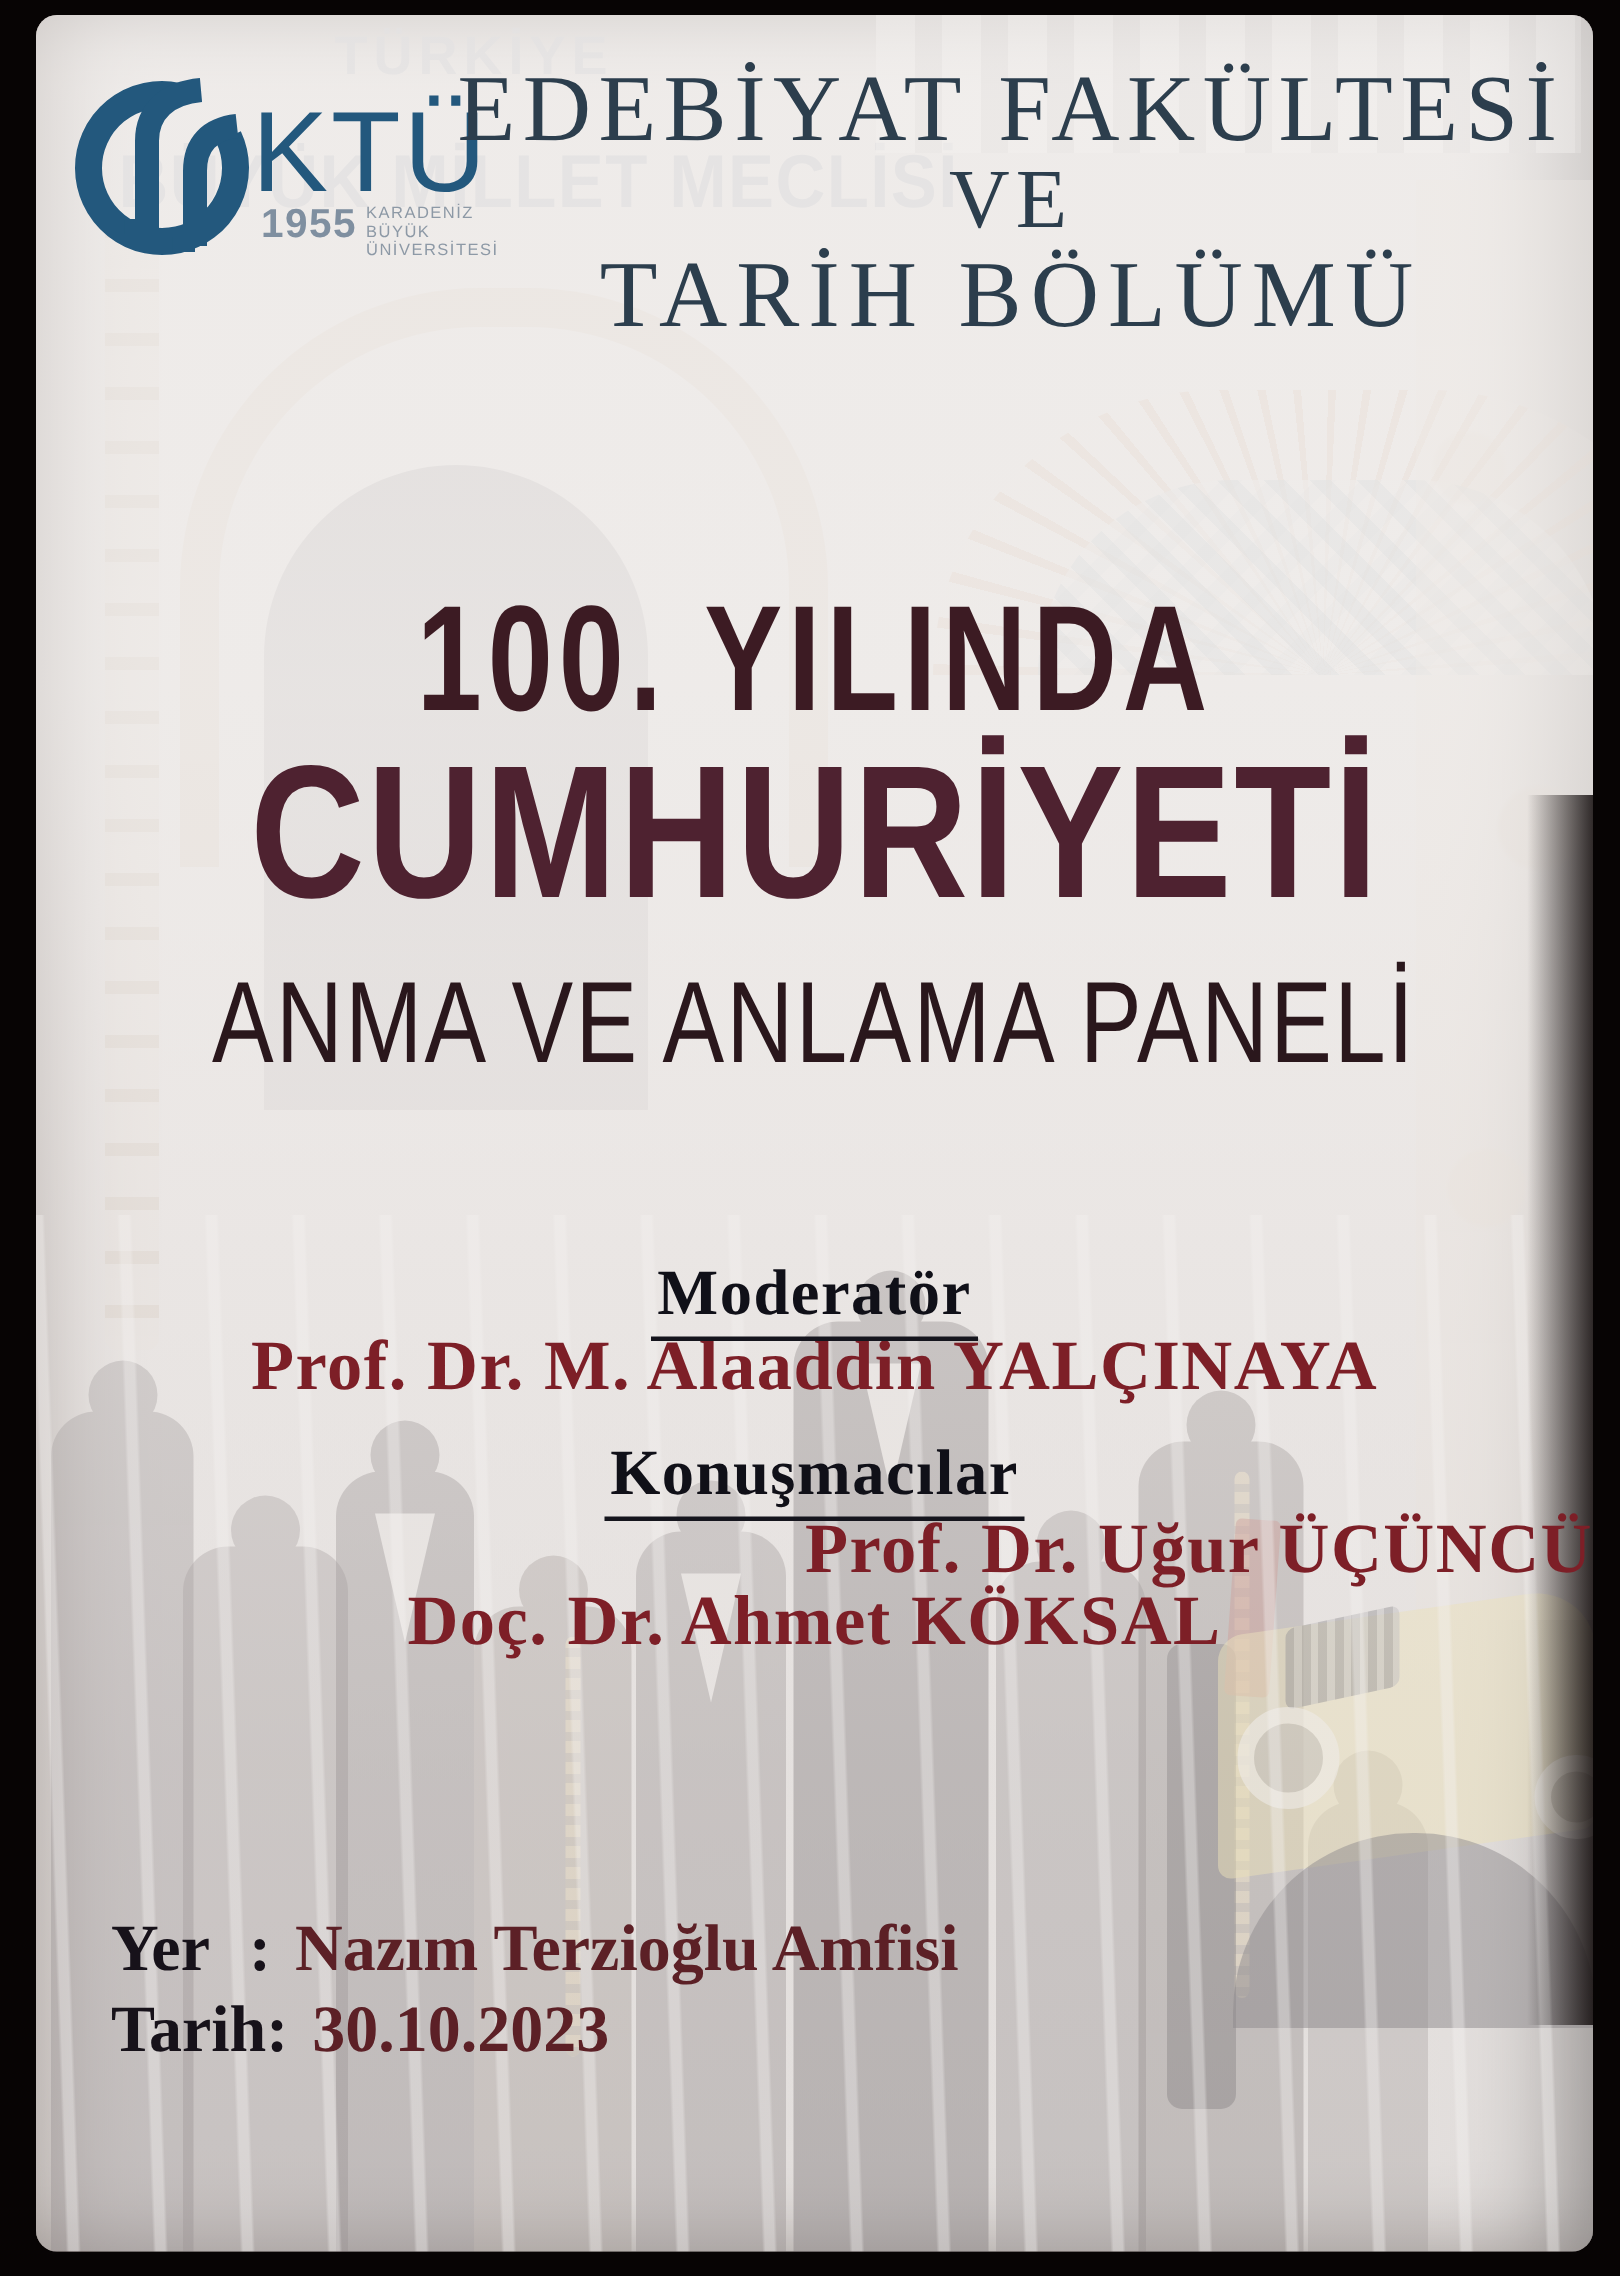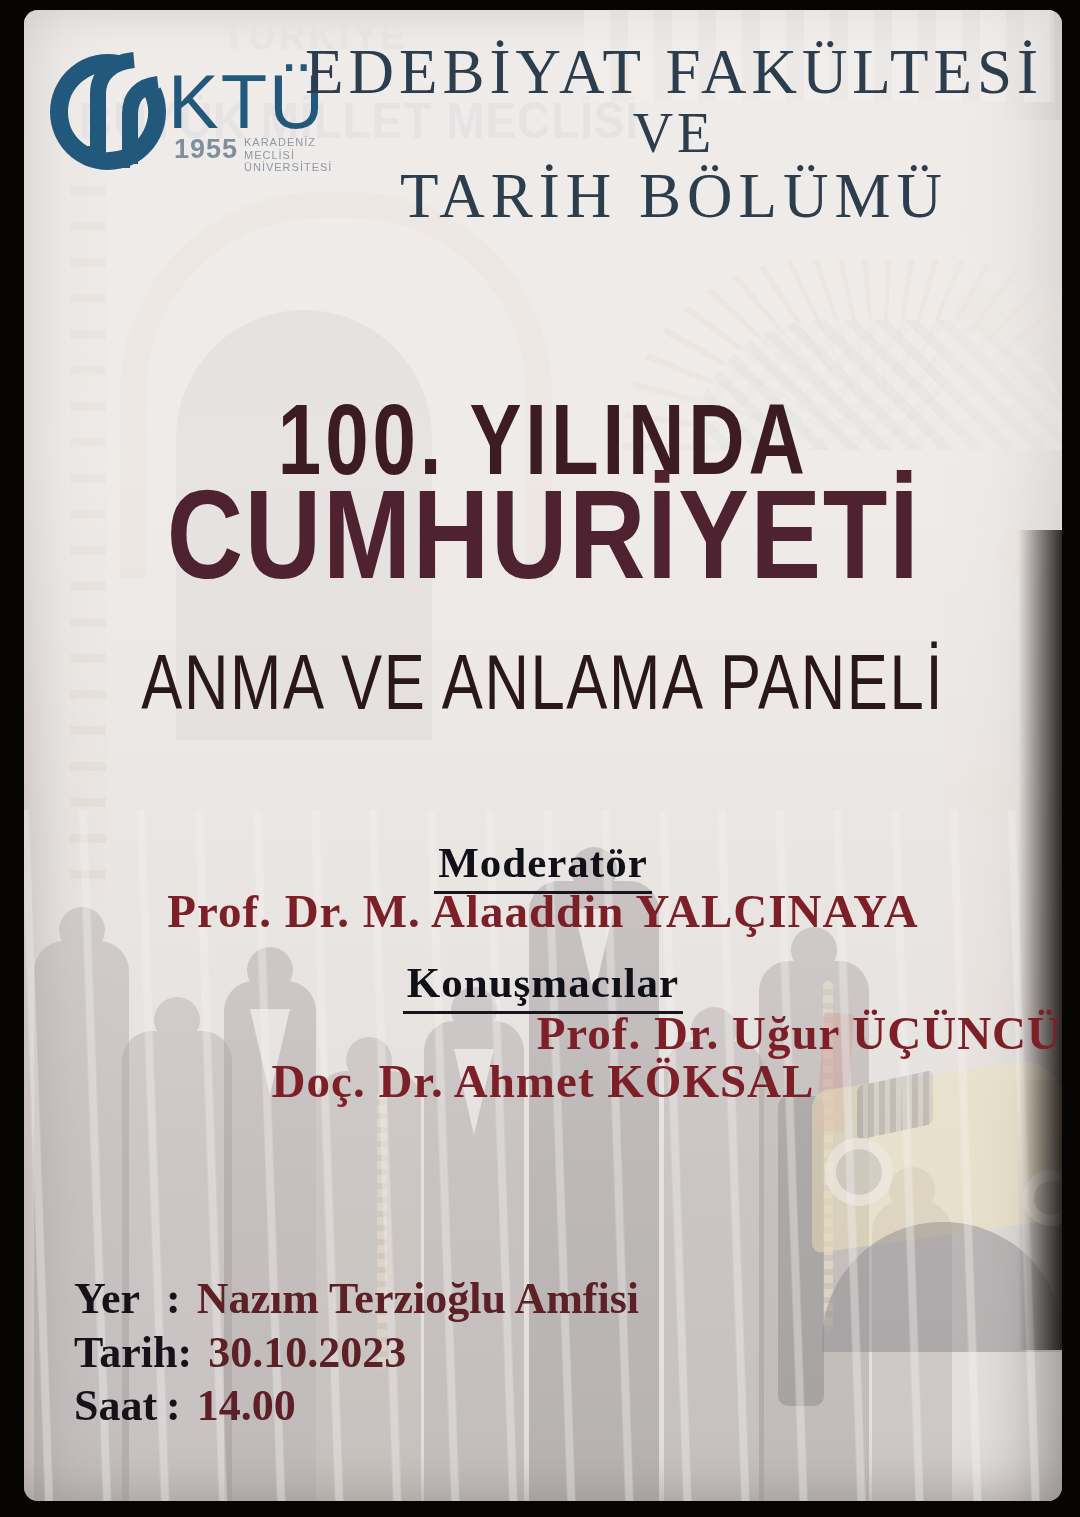--- a/index.html
+++ b/index.html
@@ -158,21 +158,21 @@
     text-align:center;color:#2c3e4d;
     font-family:"Liberation Serif",serif;
   }
   .fh1{font-size:63px;letter-spacing:5px;line-height:1.02;}
   .fh2{font-size:56px;letter-spacing:4px;line-height:1.05;}
   .fh3{font-size:63px;letter-spacing:6px;line-height:1.05;}
   .main-title{left:0;width:100%;text-align:center;}
   .cond{display:inline-block;font-family:"Liberation Sans",sans-serif;transform-origin:center;white-space:nowrap;}
   .t1-wrap{top:372px;}
   .t1{font-size:100px;font-weight:600;letter-spacing:5px;color:#3c1b23;transform:scaleX(.78);}
-  .t2-wrap{top:452px;text-align:center;}
+  .t2-wrap{top:472px;text-align:center;}
   .t2{font-size:126px;font-weight:bold;letter-spacing:2px;color:#4e2230;transform:scaleX(.84);}
   .t3-wrap{top:628px;}
   .t3{font-size:77px;font-weight:500;letter-spacing:2px;color:#2a171c;transform:scaleX(.8);}
   .section{left:0;width:100%;text-align:center;}
   .sec-heading{
     display:inline-block;
     font-size:43px;font-weight:600;color:#101018;
     border-bottom:3px solid #15151d;padding:0 4px 4px;
     letter-spacing:1px;
   }
@@ -238,21 +238,21 @@
         <path d="M 72.2 14.1 A 49 49 0 1 0 106.4 41.3" fill="none" stroke="#23587d" stroke-width="18"></path>
         <path d="M 88 10 C 66 12 52 24 52 44 L 52 102" fill="none" stroke="#23587d" stroke-width="16"></path>
         <path d="M 52 101 L 37 101" fill="none" stroke="#23587d" stroke-width="10"></path>
         <path d="M 112 34 C 94 36 84 46 84 64 L 84 114" fill="none" stroke="#23587d" stroke-width="16"></path>
         <path d="M 84 113 L 69 113" fill="none" stroke="#23587d" stroke-width="10"></path>
       </svg>
       <div class="ktu-acronym">KTÜ</div>
       <div class="ktu-year">1955</div>
       <div class="ktu-univ">
         <div>KARADENİZ</div>
-        <div>MECLİSİ ÜNİVERSİTESİ</div>
+        <div>BÜYÜK ÜNİVERSİTESİ</div>
       </div>
     </div>
 
     <div class="abs faculty-header">
       <div class="fh1">EDEBİYAT FAKÜLTESİ</div>
       <div class="fh2">VE</div>
       <div class="fh3">TARİH BÖLÜMÜ</div>
     </div>
 
     <div class="abs main-title t1-wrap">
@@ -282,19 +282,16 @@
       <span class="person-name">Doç. Dr. Ahmet KÖKSAL</span>
     </div>
 
     <div class="abs event-details">
       <div class="detail-row">
         <span class="d-label">Yer</span><span class="d-colon">:</span><span class="d-value">Nazım Terzioğlu Amfisi</span>
       </div>
       <div class="detail-row">
         <span class="d-label">Tarih</span><span class="d-colon">:</span><span class="d-value">30.10.2023</span>
       </div>
-      <div class="detail-row">
-        <span class="d-label">Saat</span><span class="d-colon">:</span><span class="d-value">14.00</span>
-      </div>
     </div>
 
   </div>
 </div>
 
 </body></html>

